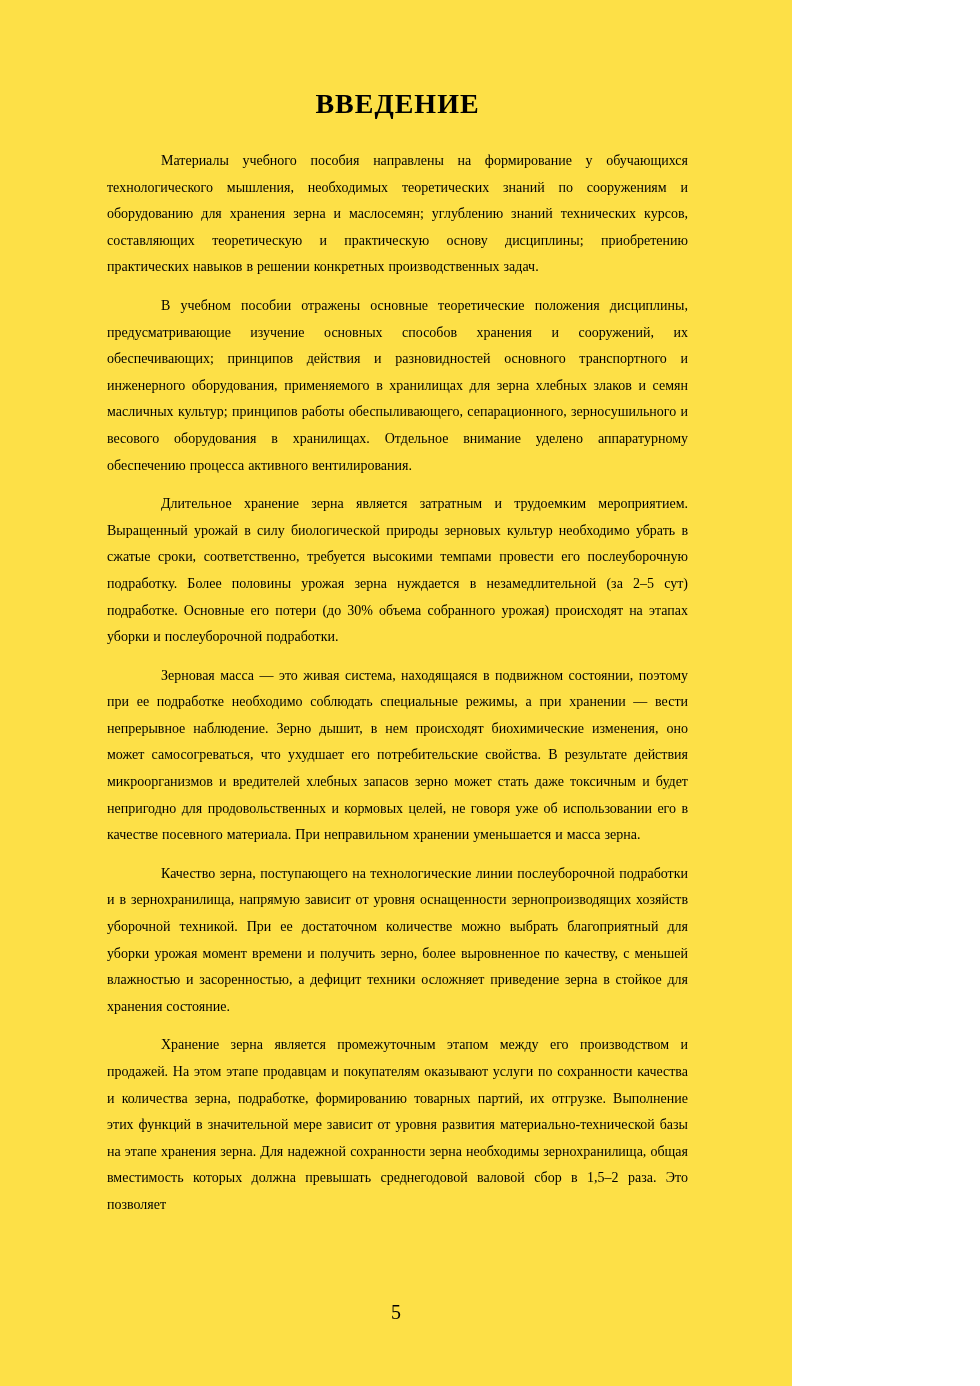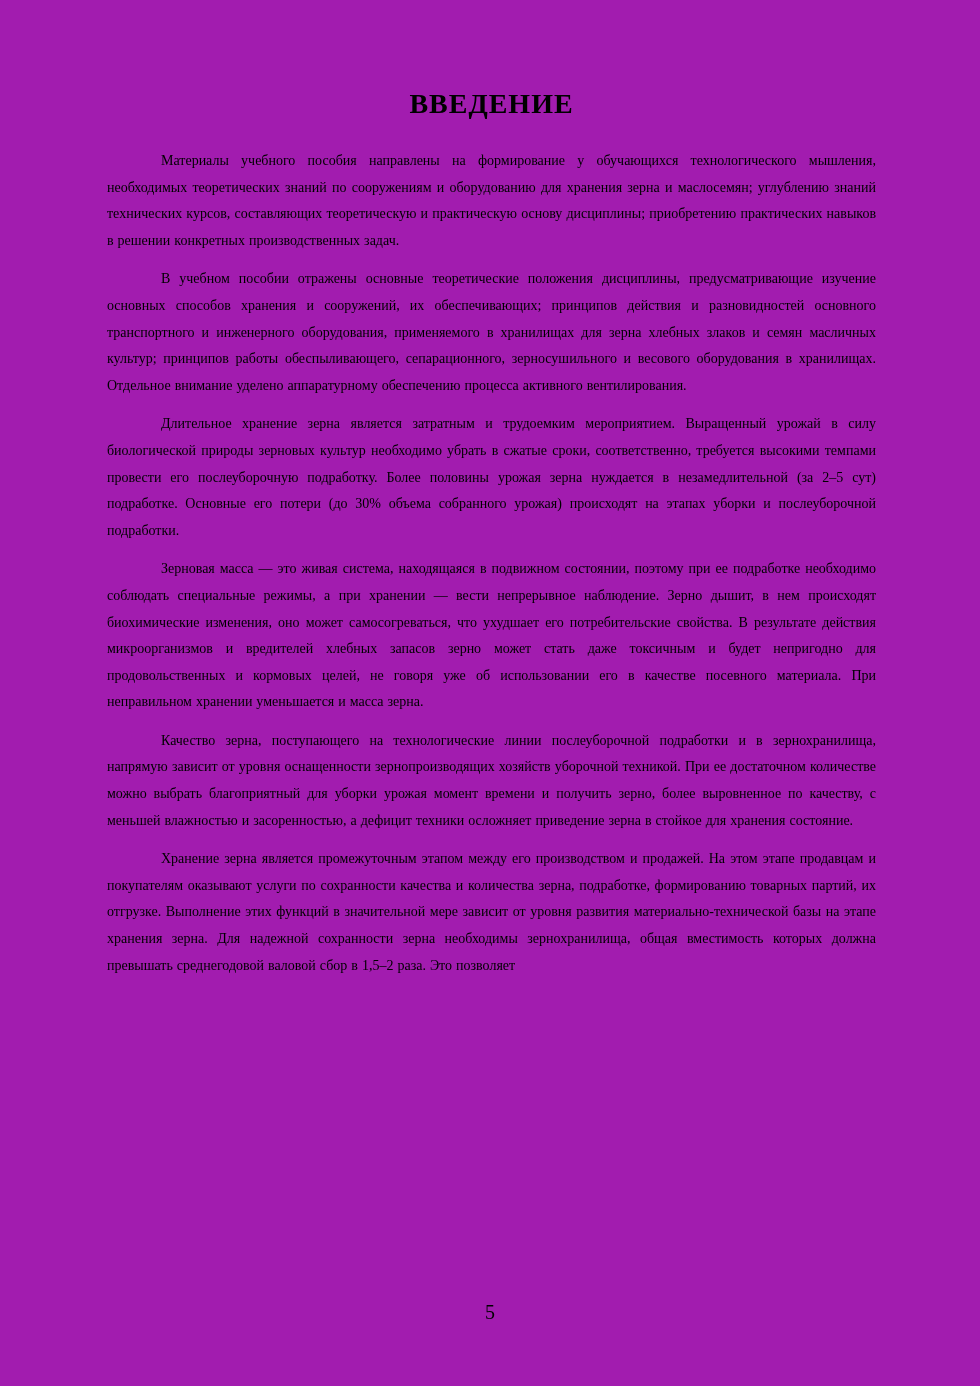--- a/index.html
+++ b/index.html
@@ -2,23 +2,23 @@
 <html lang="ru"><head>
   <meta charset="utf-8">
   <style>
     html, body {
       margin: 0;
       padding: 0;
       background: #ffffff;
     }
     .page {
       position: relative;
-      width: 980px;
+      width: 792px;
       height: 1386px;
-      background: #a21caf;
+      background: #fde047;
       color: #000000;
       font-family: "Liberation Serif", "DejaVu Serif", serif;
       box-sizing: border-box;
       padding: 88px 92px 0 95px;
       overflow: hidden;
     }
     .title {
       margin: 0 0 28px 0;
       text-align: center;
       font-size: 28px;

